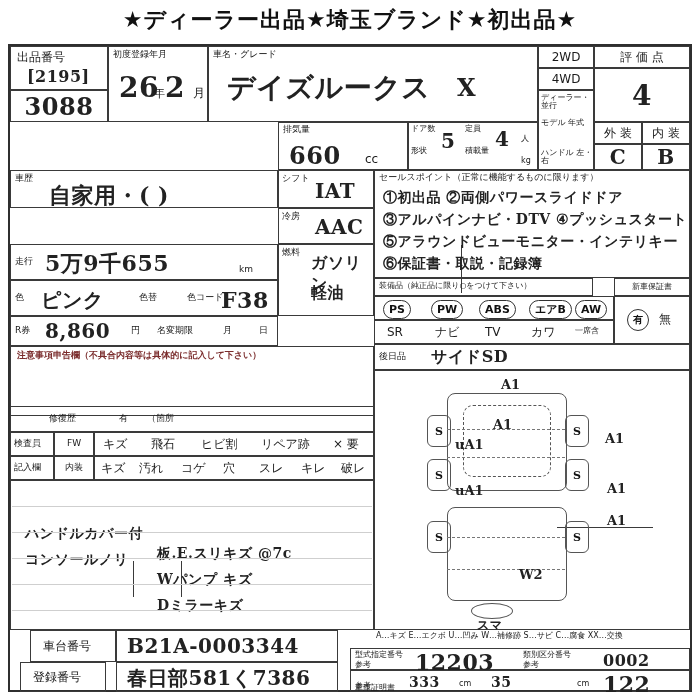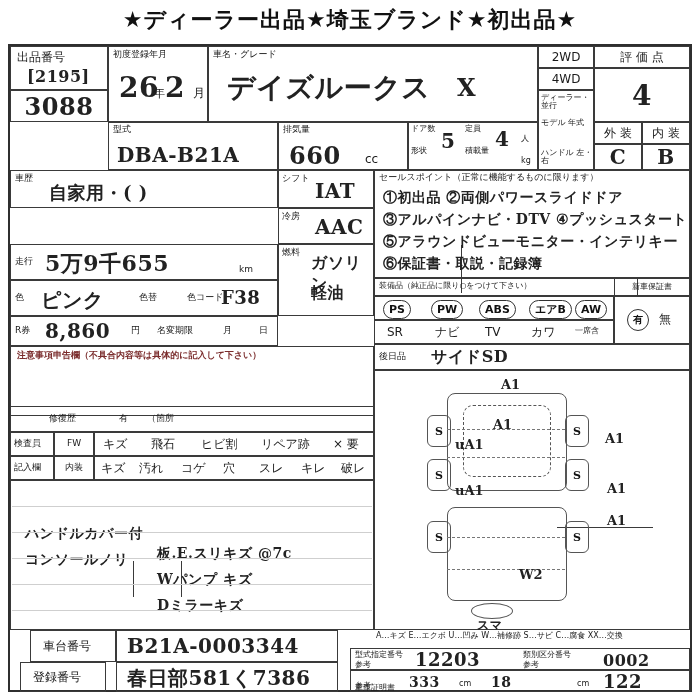--- a/index.html
+++ b/index.html
@@ -38,21 +38,21 @@
   }
 
   
   #frame{position:absolute;left:8px;top:44px;width:684px;height:648px;border:2px solid #2f2f2f;box-sizing:border-box;}
 
   
   .h28{font-size:28px;}
   .h24{font-size:24px;}
   .h22{font-size:22px;}
   .h20{font-size:20px;}
-  .h18{font-size:18px;}
+  .h18{font-size:22px;}
   .h16{font-size:16px;}
   .h14{font-size:14px;}
   .h12{font-size:12px;}
 
   .circle-opt{
     display:inline-flex;align-items:center;justify-content:center;
     border:1.6px solid #333;border-radius:50%;
     width:20px;height:20px;font-size:10px;font-weight:700;
   }
   .oval{
@@ -106,24 +106,20 @@
     <span class="lbl">4WD</span>
   </div>
 
   <div class="bx ctr" style="left:594px;top:46px;width:96px;height:22px;">
     <span class="lbl">評 価 点</span>
   </div>
   <div class="bx ctr" style="left:594px;top:68px;width:96px;height:54px;">
     <span class="hand h28">4</span>
   </div>
 
-  <div class="bx" style="left:108px;top:122px;width:170px;height:48px;">
-    <div class="lbl9" style="position:absolute;left:4px;top:2px;">型式</div>
-    <div class="hand h20" style="position:absolute;left:8px;top:20px;">DBA-B21A</div>
-  </div>
 
   <div class="bx" style="left:278px;top:122px;width:130px;height:48px;">
     <div class="lbl9" style="position:absolute;left:4px;top:2px;">排気量</div>
     <div class="hand h24" style="position:absolute;left:10px;top:18px;">660</div>
     <div class="lbl" style="position:absolute;left:86px;top:30px;">cc</div>
   </div>
 
   <div class="bx" style="left:408px;top:122px;width:130px;height:48px;">
     <div class="lbl8" style="position:absolute;left:2px;top:2px;">ドア数</div>
     <div class="lbl8" style="position:absolute;left:2px;top:24px;">形状</div>
@@ -203,21 +199,21 @@
   </div>
 
   <div class="bx" style="left:374px;top:170px;width:316px;height:108px;">
     <div class="lbl9" style="position:absolute;left:4px;top:2px;">セールスポイント（正常に機能するものに限ります）</div>
     <div class="hand h14" style="position:absolute;left:8px;top:18px;">①初出品 ②両側パワースライドドア</div>
     <div class="hand h14" style="position:absolute;left:8px;top:40px;">③アルパインナビ・DTV  ④プッシュスタート</div>
     <div class="hand h14" style="position:absolute;left:8px;top:62px;">⑤アラウンドビューモニター・インテリキー</div>
     <div class="hand h14" style="position:absolute;left:8px;top:84px;">⑥保証書・取説・記録簿</div>
   </div>
 
-  <div class="bx" style="left:374px;top:278px;width:264px;height:18px;text-align:right;">
+  <div class="bx" style="left:374px;top:278px;width:219px;height:18px;text-align:right;">
     <div class="lbl8" style="position:absolute;left:4px;top:3px;">装備品（純正品に限り○をつけて下さい）</div>
   </div>
   <div class="bx ctr" style="left:614px;top:278px;width:76px;height:18px;">
     <span class="lbl8">新車保証書</span>
   </div>
 
   <div class="bx" style="left:374px;top:296px;width:240px;height:24px;">
     <span class="oval" style="position:absolute;left:8px;top:3px;">PS</span>
     <span class="oval" style="position:absolute;left:56px;top:3px;">PW</span>
     <span class="oval" style="position:absolute;left:104px;top:3px;">ABS</span>
@@ -344,21 +340,21 @@
     <span class="lbl8" style="position:absolute;left:172px;top:2px;">類別区分番号</span>
     <span class="lbl8" style="position:absolute;left:172px;top:12px;">参考</span>
     <span class="hand h16" style="position:absolute;left:252px;top:2px;">0002</span>
   </div>
 
   <div class="bx" style="left:350px;top:670px;width:340px;height:22px;">
     <span class="lbl8" style="position:absolute;left:4px;top:1px;margin-top:12px;">車庫証明書</span>
     <span class="lbl8" style="position:absolute;left:4px;top:11px;">参考</span>
     <span class="hand h14" style="position:absolute;left:58px;top:3px;">333</span>
     <span class="lbl8" style="position:absolute;left:108px;top:9px;">cm</span>
-    <span class="hand h14" style="position:absolute;left:140px;top:3px;">18</span>
+    <span class="hand h14" style="position:absolute;left:140px;top:3px;">35</span>
     <span class="lbl8" style="position:absolute;left:226px;top:9px;">cm</span>
     <span class="hand h18" style="position:absolute;left:252px;top:0px;">122</span>
   </div>
 
   <div class="hline" style="left:12px;top:506px;width:360px;background:#cfcfcf;"></div>
   <div class="hline" style="left:12px;top:532px;width:360px;background:#cfcfcf;"></div>
   <div class="hline" style="left:12px;top:558px;width:360px;background:#cfcfcf;"></div>
   <div class="hline" style="left:12px;top:584px;width:360px;background:#cfcfcf;"></div>
   <div class="hline" style="left:12px;top:610px;width:360px;background:#cfcfcf;"></div>
 

